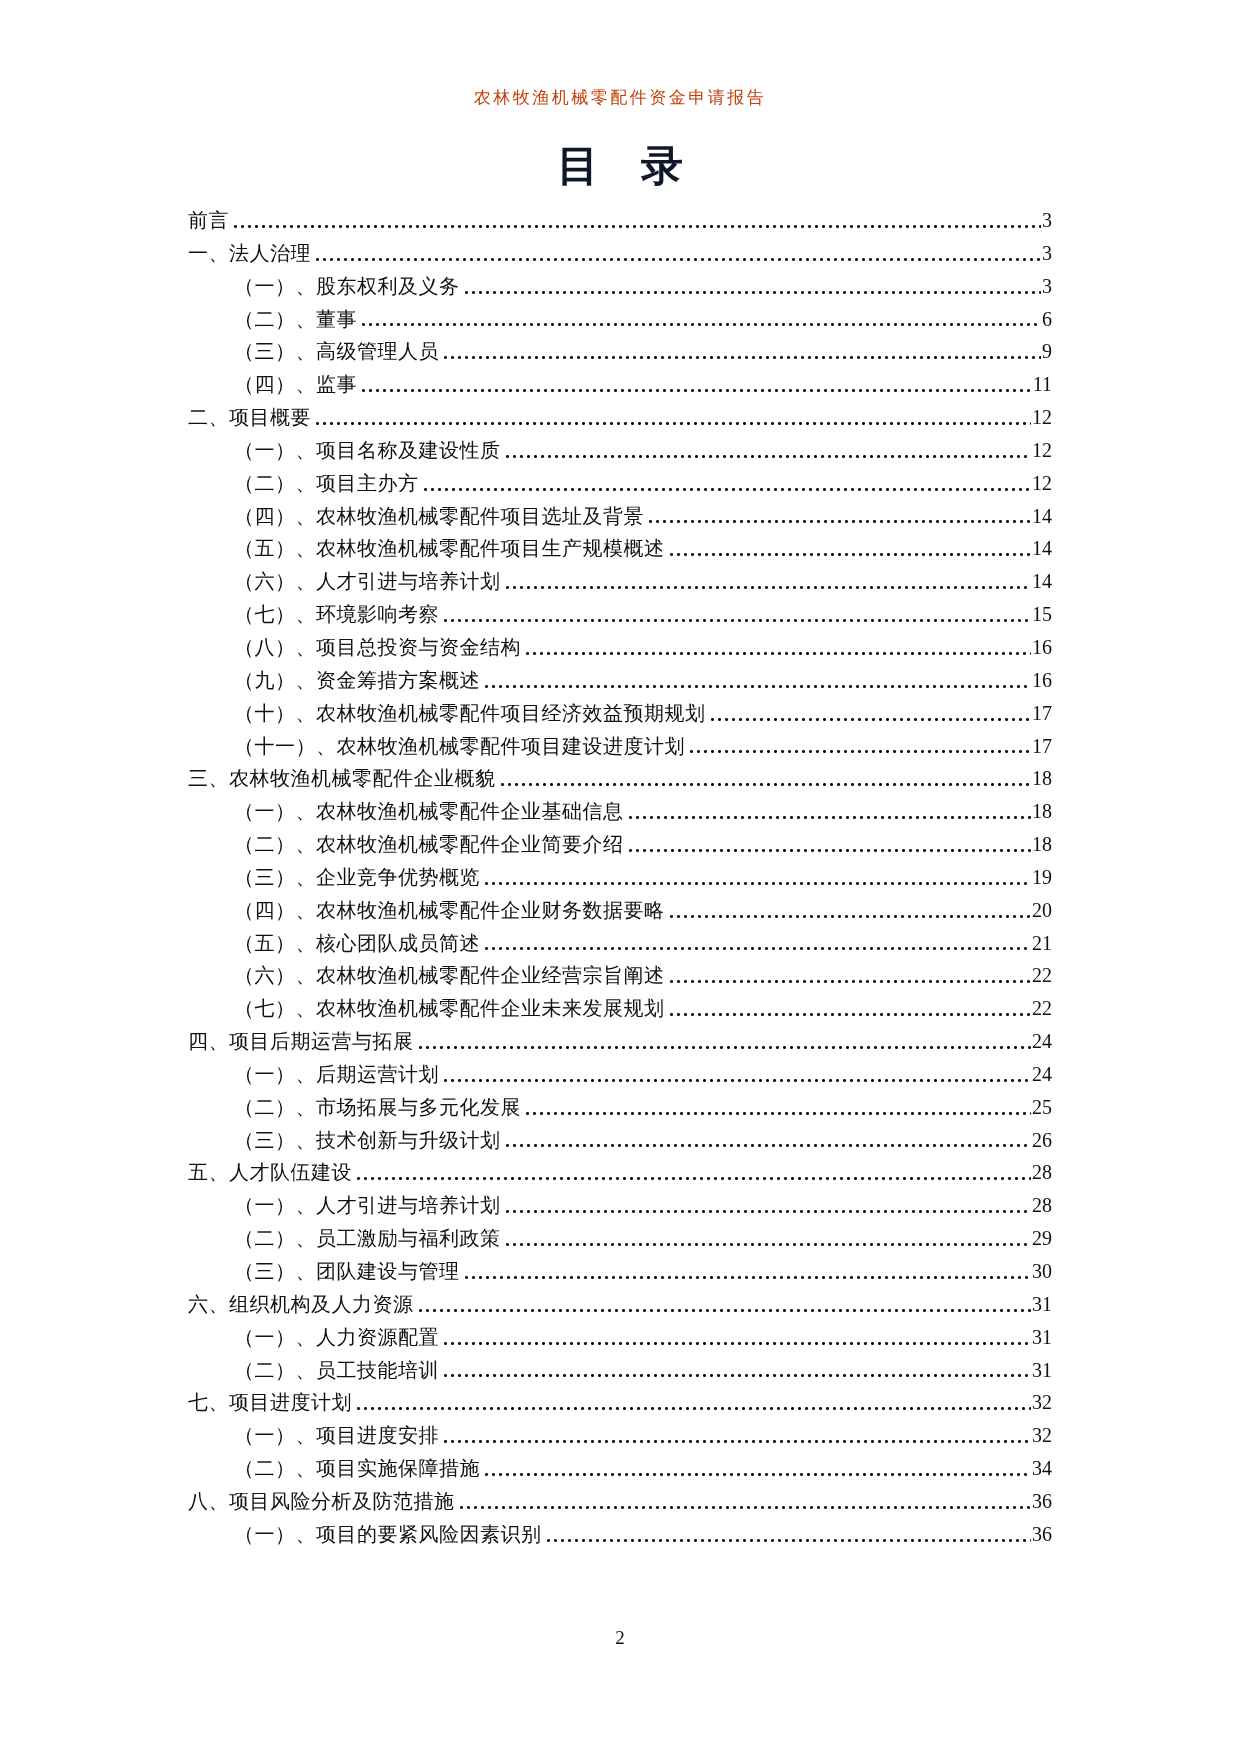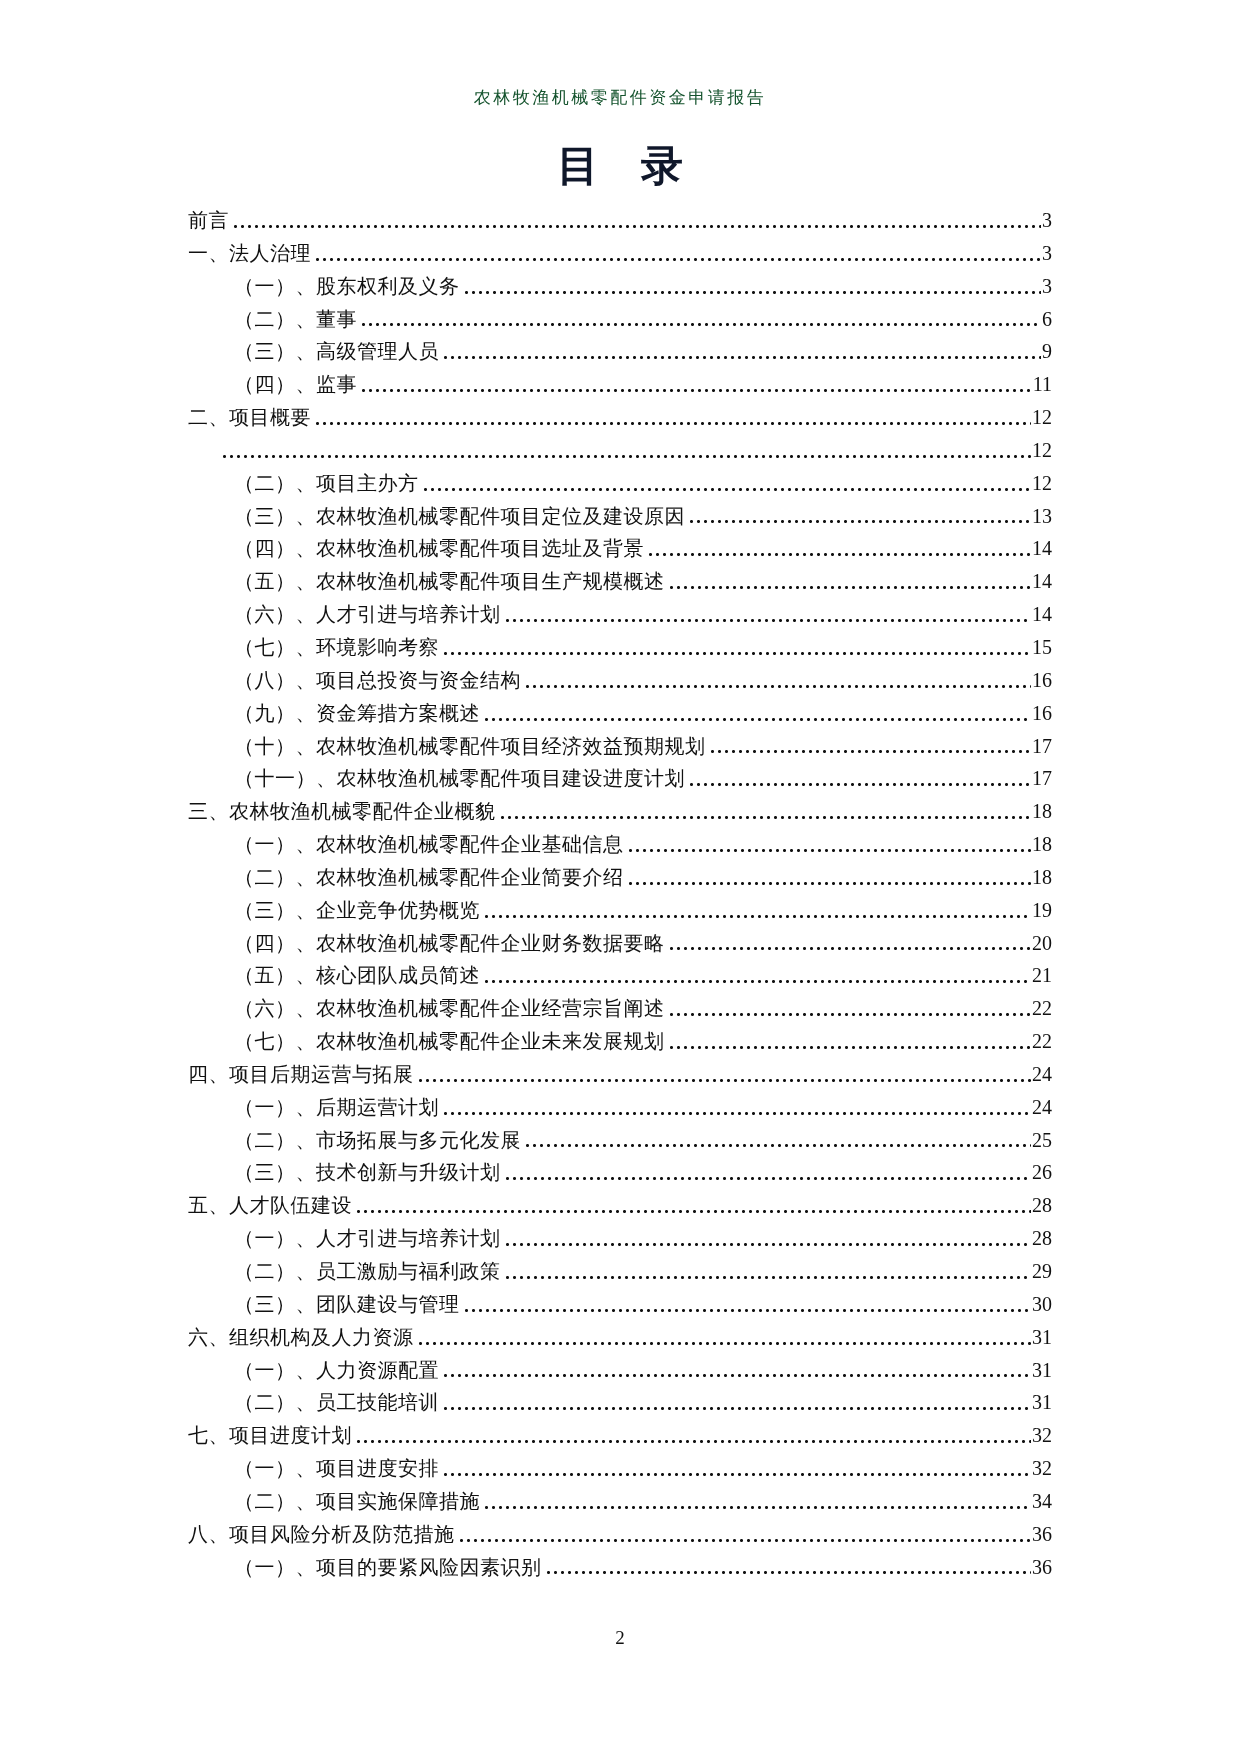--- a/index.html
+++ b/index.html
@@ -17,21 +17,21 @@
     overflow: hidden;
   }
   .doc-header {
     position: absolute;
     top: 86px;
     left: 0;
     width: 100%;
     text-align: center;
     font-size: 17px;
     letter-spacing: 2.5px;
-    color: #14532d;
+    color: #c2410c;
   }
   .doc-title {
     position: absolute;
     top: 138px;
     left: 0;
     width: 100%;
     text-align: center;
     font-size: 42px;
     font-weight: 700;
     color: #0f172a;
@@ -126,35 +126,31 @@
         <span class="toc-page">11</span>
       </div>
 
       <div class="toc-row lvl0">
         <span class="toc-label">二、项目概要</span>
         <span class="toc-dots"></span>
         <span class="toc-page">12</span>
       </div>
 
       <div class="toc-row lvl1">
+        <span class="toc-label">（一）、项目名称及建设性质</span>
         <span class="toc-dots"></span>
         <span class="toc-page">12</span>
       </div>
 
       <div class="toc-row lvl1">
         <span class="toc-label">（二）、项目主办方</span>
         <span class="toc-dots"></span>
         <span class="toc-page">12</span>
       </div>
 
-      <div class="toc-row lvl1">
-        <span class="toc-label">（三）、农林牧渔机械零配件项目定位及建设原因</span>
-        <span class="toc-dots"></span>
-        <span class="toc-page">13</span>
-      </div>
 
       <div class="toc-row lvl1">
         <span class="toc-label">（四）、农林牧渔机械零配件项目选址及背景</span>
         <span class="toc-dots"></span>
         <span class="toc-page">14</span>
       </div>
 
       <div class="toc-row lvl1">
         <span class="toc-label">（五）、农林牧渔机械零配件项目生产规模概述</span>
         <span class="toc-dots"></span>

